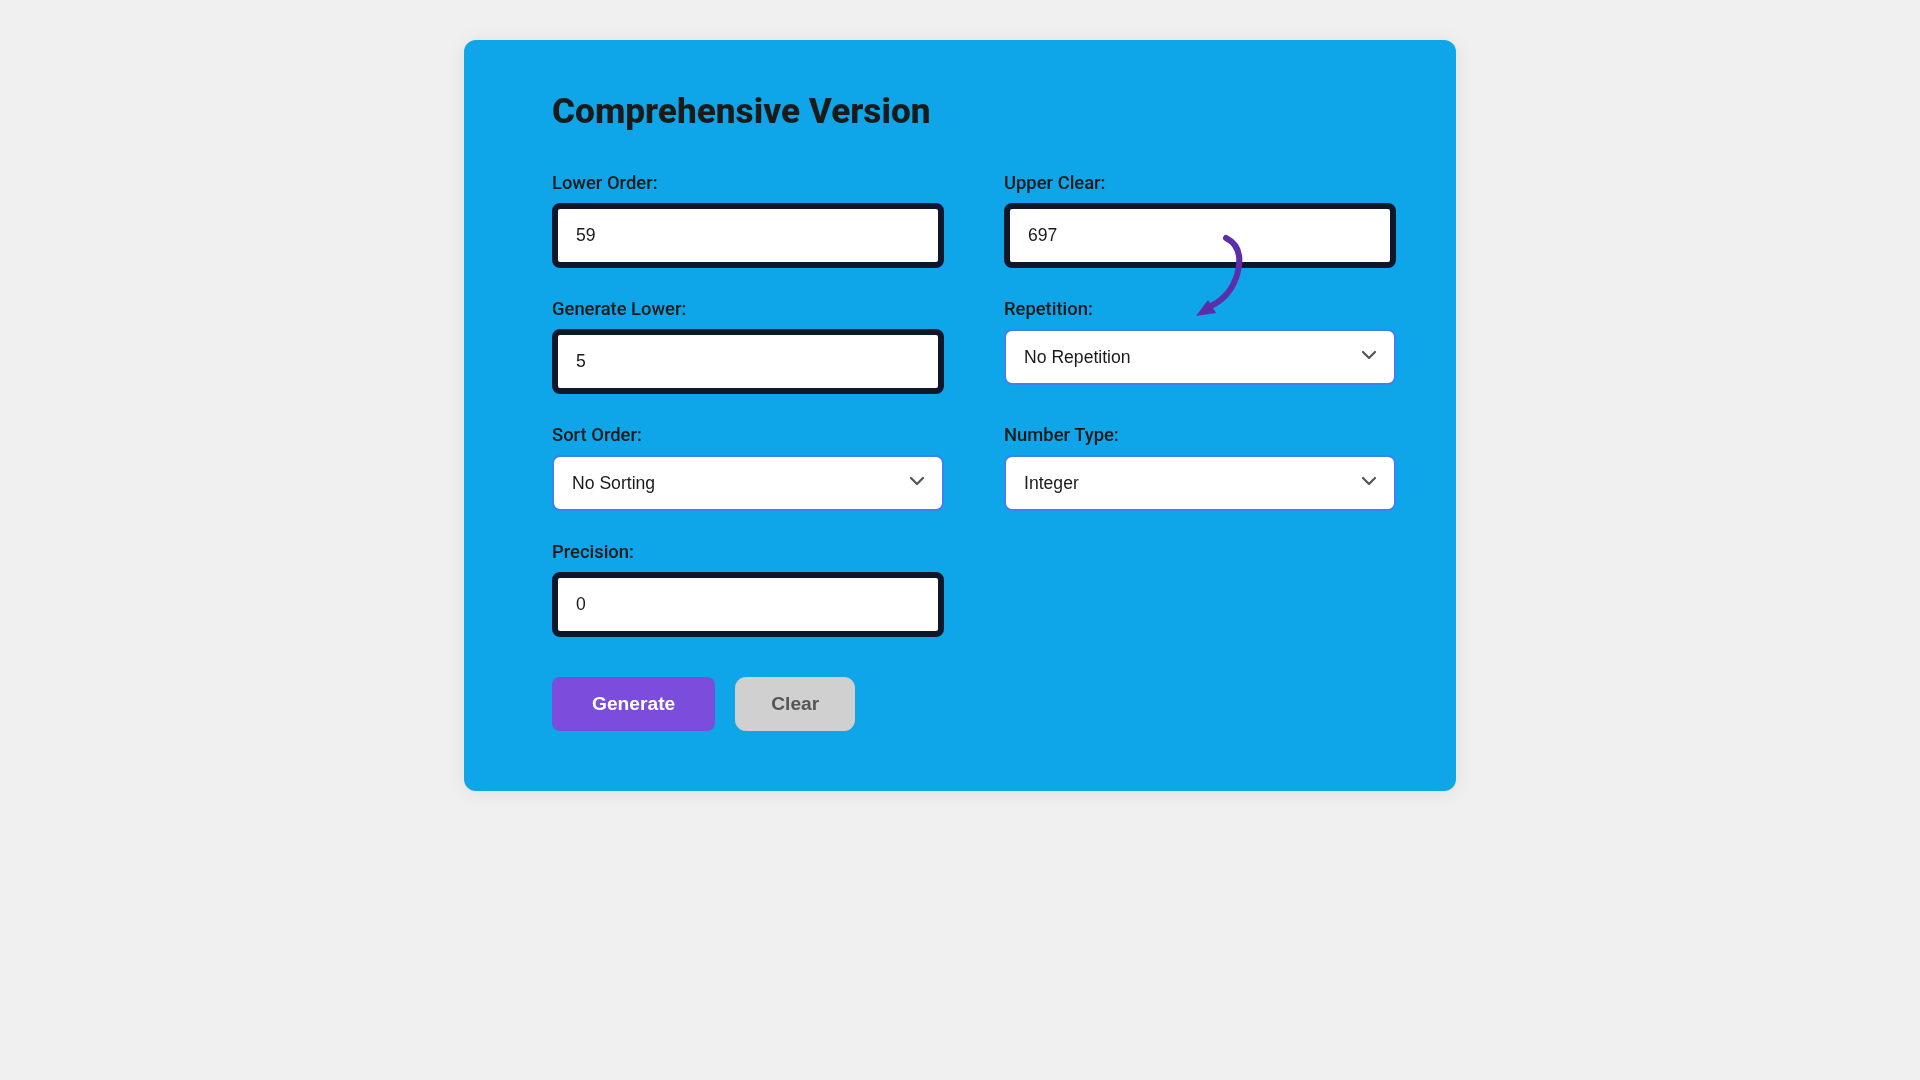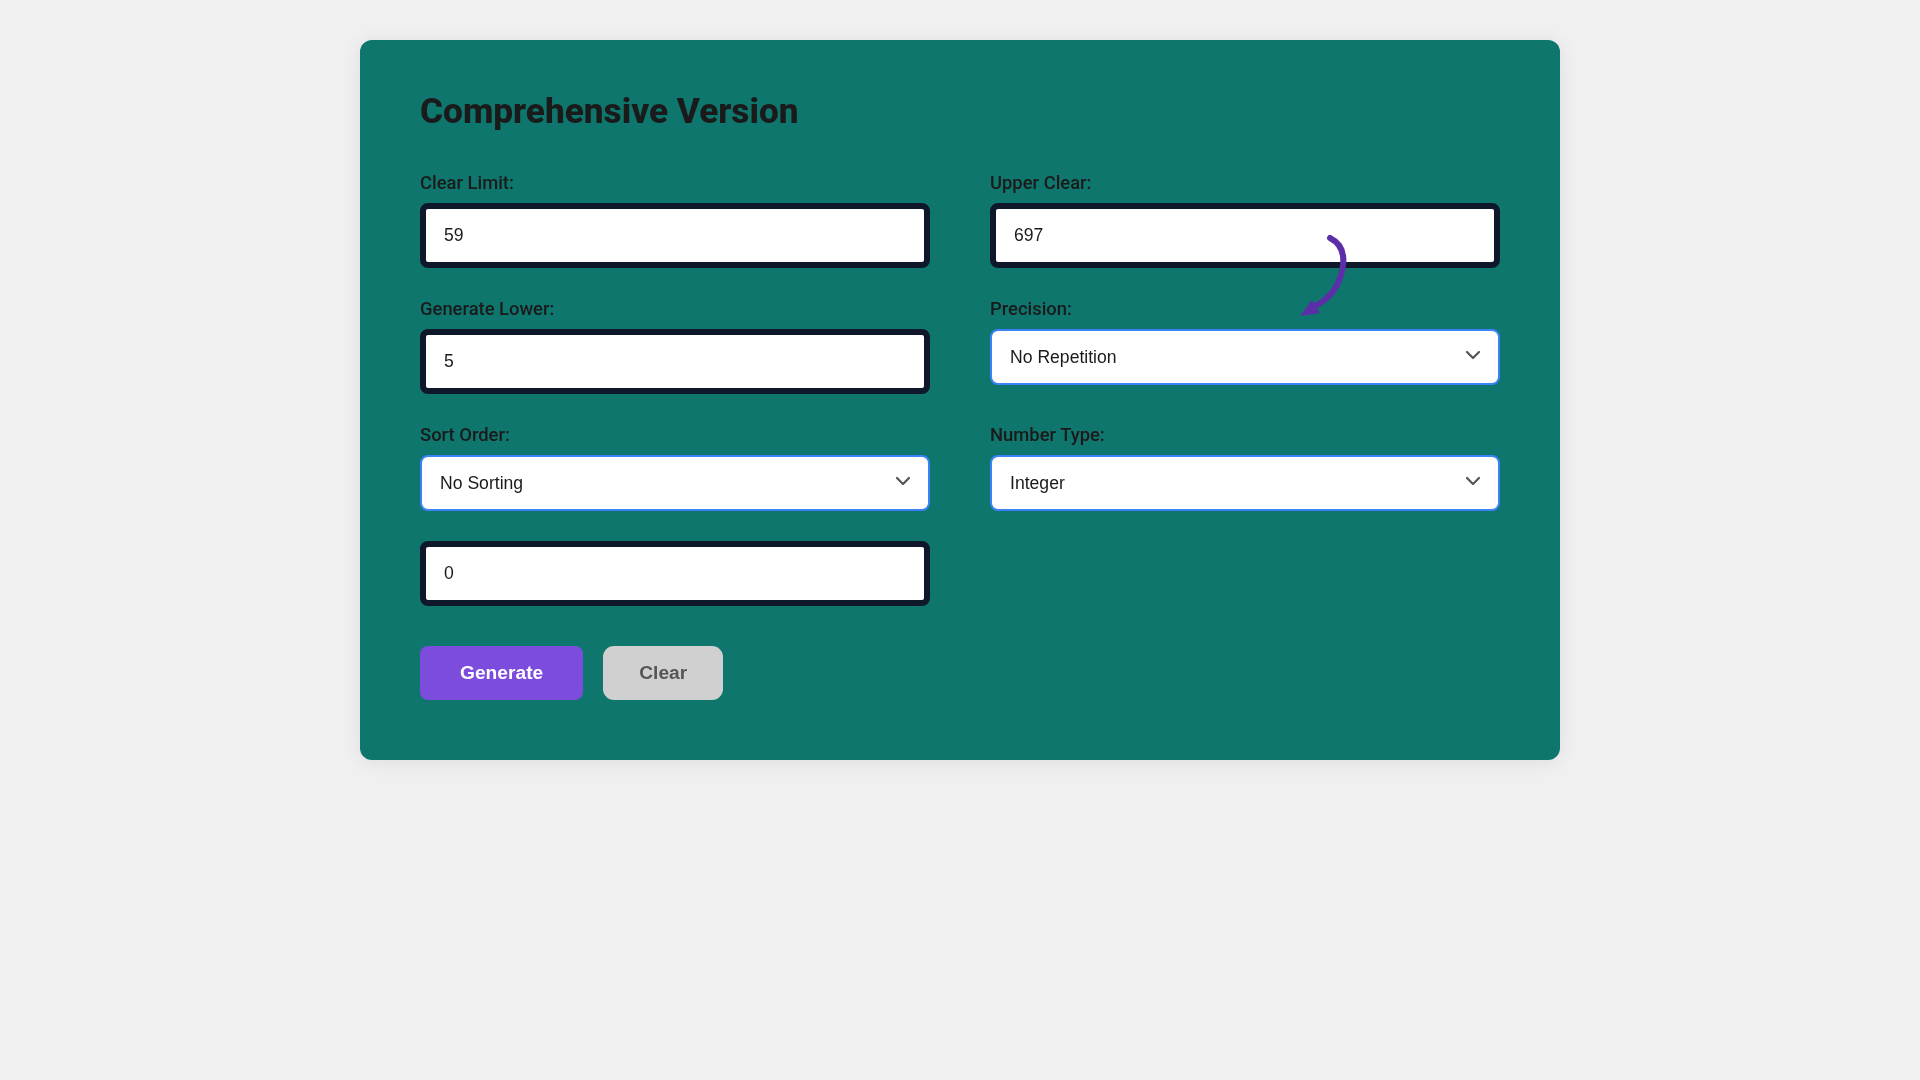--- a/index.html
+++ b/index.html
@@ -12,24 +12,24 @@
       background-color: #f0f0f0;
       font-family: -apple-system, BlinkMacSystemFont, 'Segoe UI', Roboto, sans-serif;
       display: flex;
       justify-content: center;
       align-items: flex-start;
       min-height: 100vh;
       padding: 40px 20px;
     }
 
     .card {
-      background: #0f766e;
+      background: #0ea5e9;
       border-radius: 12px;
-      padding: 50px 60px 60px 60px;
-      width: 1200px;
+      padding: 50px 60px 60px 88px;
+      width: 992px;
       max-width: 100%;
       box-shadow: 0 2px 20px rgba(0,0,0,0.08);
     }
 
     .page-title {
       font-size: 2.2rem;
       font-weight: 800;
       color: #1a1a1a;
       margin-bottom: 40px;
     }
@@ -137,41 +137,41 @@
   </style>
 </head>
 <body>
 
 <div class="card">
   <h1 class="page-title">Comprehensive Version</h1>
 
   <div class="form-grid">
 
     <div class="form-group">
-      <label class="form-label">Clear Limit:</label>
+      <label class="form-label">Lower Order:</label>
       <input type="text" class="form-input" value="59" style="">
     </div>
 
     <div class="form-group">
       <label class="form-label">Upper Clear:</label>
       <input type="text" class="form-input" value="697" style="">
     </div>
 
     <div class="form-group">
       <label class="form-label">Generate Lower:</label>
       <input type="text" class="form-input" value="5" style="">
     </div>
 
     <div class="form-group repetition-group">
 
       <svg class="arrow-annotation" viewBox="0 0 120 90" fill="none" xmlns="http://www.w3.org/2000/svg">
         <path d="M 90 10 Q 110 20 100 50 Q 92 72 70 80" stroke="#5c2fa8" stroke-width="6" fill="none" stroke-linecap="round"></path>
         <polygon points="60,88 72,72 80,85" fill="#5c2fa8"></polygon>
       </svg>
-      <label class="form-label">Precision:</label>
+      <label class="form-label">Repetition:</label>
       <div class="form-select-wrapper">
         <select class="form-select">
           <option value="with_repetition">With Repetition</option>
           <option value="no_repetition" selected="">No Repetition</option>
         </select>
         <span class="select-chevron">
           <svg width="18" height="18" viewBox="0 0 18 18" fill="none" xmlns="http://www.w3.org/2000/svg">
             <path d="M3 6l6 6 6-6" stroke="#555" stroke-width="2.2" stroke-linecap="round" stroke-linejoin="round"></path>
           </svg>
         </span>
@@ -203,20 +203,21 @@
         </select>
         <span class="select-chevron">
           <svg width="18" height="18" viewBox="0 0 18 18" fill="none" xmlns="http://www.w3.org/2000/svg">
             <path d="M3 6l6 6 6-6" stroke="#555" stroke-width="2.2" stroke-linecap="round" stroke-linejoin="round"></path>
           </svg>
         </span>
       </div>
     </div>
 
     <div class="form-group full-width">
+      <label class="form-label">Precision:</label>
       <input type="text" class="form-input" value="0" style="">
     </div>
 
     <div style="display:flex; gap:20px; margin-top:10px; grid-column: 1/2;">
       <button class="btn-generate">Generate</button>
       <button class="btn-clear">Clear</button>
     </div>
 
   </div>
 </div>

